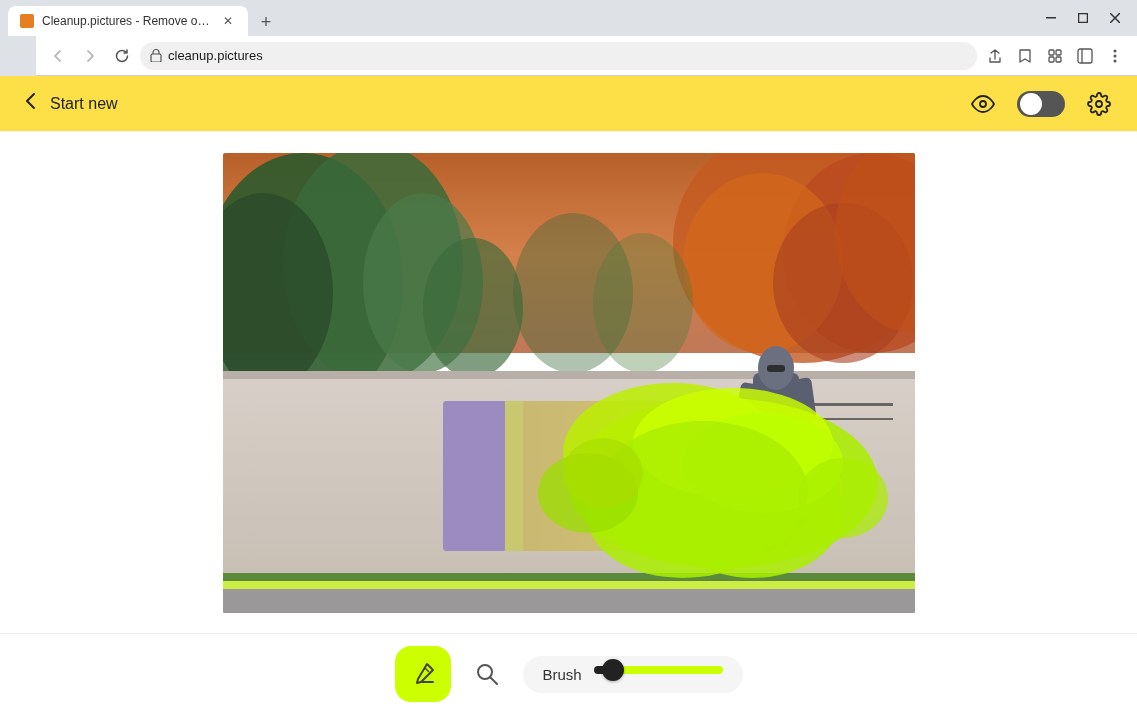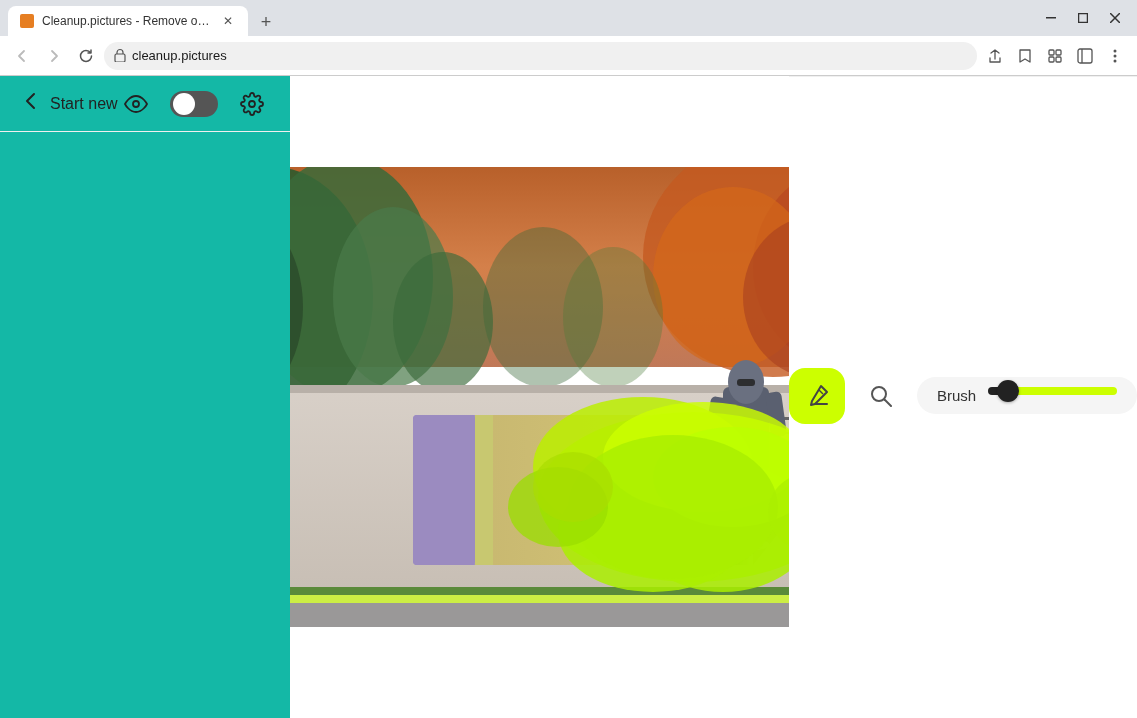--- a/index.html
+++ b/index.html
@@ -11,31 +11,31 @@
     .browser-tabs { display: flex; align-items: flex-end; height: 36px; }
     .browser-tab { display: flex; align-items: center; background: #fff; border-radius: 8px 8px 0 0; padding: 0 12px; height: 30px; gap: 8px; font-size: 12px; color: #333; min-width: 200px; max-width: 240px; }
     .browser-tab-favicon { width: 14px; height: 14px; background: #e67e22; border-radius: 2px; flex-shrink: 0; }
     .browser-tab-title { flex: 1; overflow: hidden; text-overflow: ellipsis; white-space: nowrap; font-size: 12px; }
     .browser-tab-close { width: 16px; height: 16px; display: flex; align-items: center; justify-content: center; border-radius: 50%; cursor: pointer; font-size: 12px; color: #555; }
     .browser-new-tab { width: 28px; height: 28px; display: flex; align-items: center; justify-content: center; border-radius: 50%; cursor: pointer; font-size: 18px; color: #555; margin-left: 4px; }
     .window-controls { display: flex; gap: 4px; align-items: center; }
     .window-control { width: 28px; height: 28px; display: flex; align-items: center; justify-content: center; border-radius: 4px; cursor: pointer; font-size: 12px; color: #333; }
 
     
-    .browser-toolbar { display: flex; align-items: center; height: 40px; background: #fff; padding: 0 8px; gap: 4px; border-bottom: 1px solid #ccc; }
+    .browser-toolbar { display: flex; align-items: center; height: 40px; background: #fff; padding: 0 8px; gap: 4px; border-bottom: 1px solid #ccc; margin-left: 36px; }
     .nav-btn { width: 28px; height: 28px; display: flex; align-items: center; justify-content: center; border-radius: 50%; cursor: pointer; color: #333; font-size: 16px; }
     .nav-btn.disabled { color: #bbb; cursor: default; }
     .address-bar { flex: 1; height: 28px; background: #f0f0f0; border-radius: 14px; display: flex; align-items: center; padding: 0 10px; gap: 6px; font-size: 13px; color: #333; }
     .lock-icon { color: #555; font-size: 11px; }
     .address-text { flex: 1; font-size: 13px; color: #1a1a1a; }
     .toolbar-actions { display: flex; align-items: center; gap: 2px; }
     .toolbar-action { width: 28px; height: 28px; display: flex; align-items: center; justify-content: center; border-radius: 50%; cursor: pointer; color: #555; font-size: 14px; }
 
     
-    .page { background: #14b8a6; height: calc(718px - 76px); display: flex; flex-direction: row; position: relative; }
+    .page { background: #fde047; height: calc(718px - 76px); display: flex; flex-direction: column; position: relative; }
 
     
     .top-bar { display: flex; align-items: center; justify-content: space-between; padding: 12px 20px; border-bottom: 1px solid #f0f0f0; height: 56px; }
     .start-new-btn { display: flex; align-items: center; gap: 8px; cursor: pointer; font-size: 16px; font-weight: 500; color: #222; }
     .back-arrow { font-size: 20px; color: #222; }
     .top-bar-right { display: flex; align-items: center; gap: 16px; }
     .eye-icon-btn { width: 36px; height: 36px; display: flex; align-items: center; justify-content: center; border-radius: 50%; cursor: pointer; }
 
     
     .toggle-switch { width: 48px; height: 26px; background: #555; border-radius: 13px; position: relative; cursor: pointer; display: flex; align-items: center; padding: 2px; }

